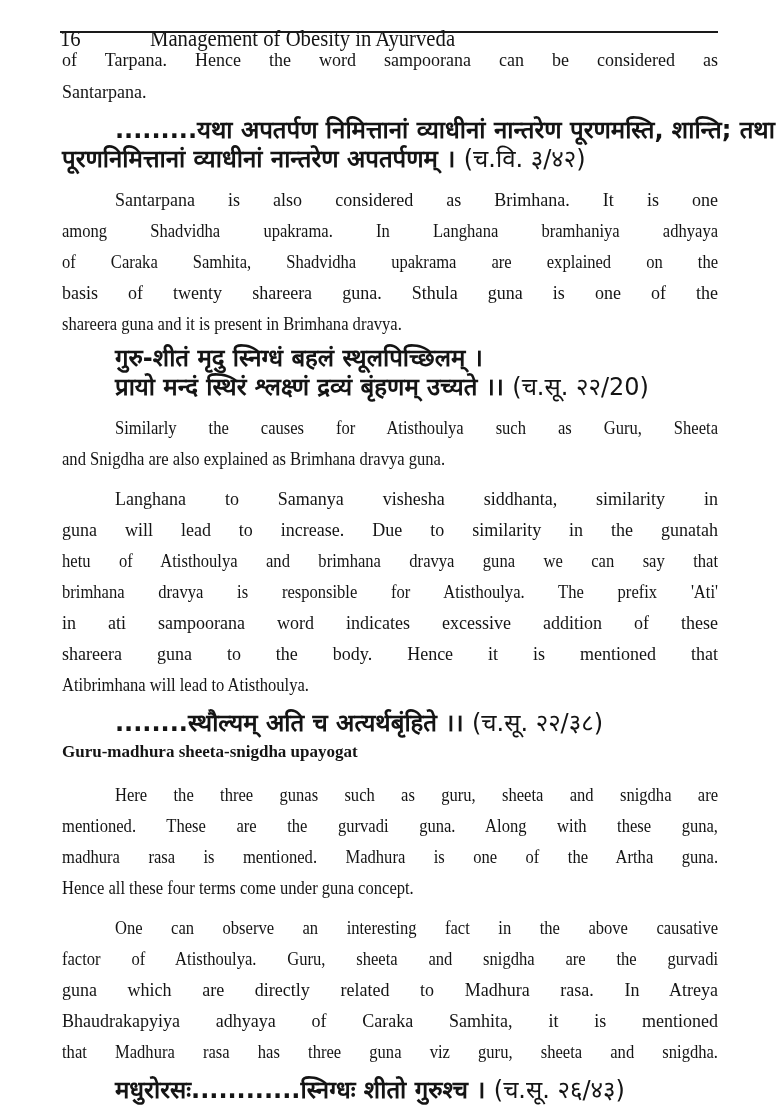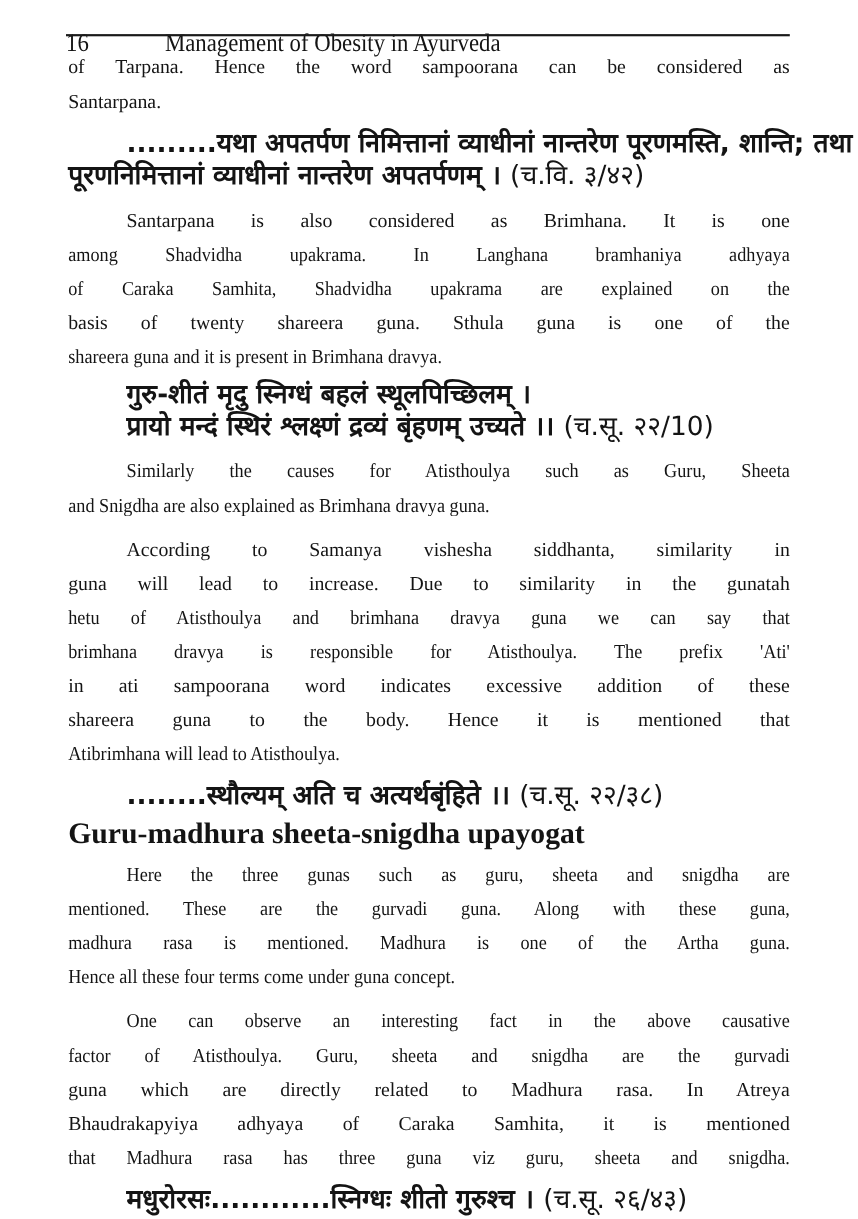--- a/index.html
+++ b/index.html
@@ -7,21 +7,21 @@
          font-family:"Liberation Serif", "DejaVu Serif", serif; color:#141414; }
   .header { position:absolute; left:60px; top:0; width:660px; height:32px;margin-top:24px; }
   .page-num { position:absolute; left:0; top:2px; font-size:23px; transform:scaleX(0.9); transform-origin:left; }
   .running-title { position:absolute; left:90px; top:2px; font-size:23px; transform:scaleX(0.9); transform-origin:left; white-space:nowrap; }
   .rule { position:absolute; left:60px; top:31px; width:658px; height:2px; background:#1a1a1a; }
   .line { position:absolute; left:62px; width:656px; font-size:18px; line-height:28px; white-space:nowrap; }
   .just { text-align:justify; text-align-last:justify; }
   .indent { left:115px; width:603px; }
   .skt { font-family:"DejaVu Sans", sans-serif; font-weight:bold; font-size:24px; white-space:nowrap; }
   .skt .ref { font-weight:normal;margin-top:21px; }
-  .heading { position:absolute; left:62px; font-weight:bold; font-size:27px; white-space:nowrap;font-family:Liberation Serif, serif; }
+  .heading { position:absolute; left:62px; font-weight:bold; font-size:17px; white-space:nowrap;font-family:Liberation Serif, serif; }
   .narrow { display:inline-block; transform:scaleX(0.92); transform-origin:left; width:108.7%; }
 </style>
 </head>
 <body>
 
 <div class="header">
   <span class="page-num">16</span>
   <span class="running-title">Management of Obesity in Ayurveda</span>
 </div>
 <div class="rule"></div>
@@ -32,26 +32,26 @@
 <div class="line skt indent" style="top:116px;left:115px"><span>.........यथा अपतर्पण निमित्तानां व्याधीनां नान्तरेण पूरणमस्ति, शान्ति; तथा</span></div>
 <div class="line skt" style="top:145px"><span>पूरणनिमित्तानां व्याधीनां नान्तरेण अपतर्पणम् ।</span> <span class="ref">(च.वि. ३/४२)</span></div>
 
 <div class="line indent just" style="top:186px"><span>Santarpana is also considered as Brimhana. It is one</span></div>
 <div class="line just" style="top:217px"><span class="narrow">among Shadvidha upakrama. In Langhana bramhaniya adhyaya</span></div>
 <div class="line just" style="top:248px"><span class="narrow">of Caraka Samhita, Shadvidha upakrama are explained on the</span></div>
 <div class="line just" style="top:279px"><span>basis of twenty shareera guna. Sthula guna is one of the</span></div>
 <div class="line" style="top:310px"><span class="narrow">shareera guna and it is present in Brimhana dravya.</span></div>
 
 <div class="line skt" style="top:344px;left:115px"><span>गुरु-शीतं मृदु स्निग्धं बहलं स्थूलपिच्छिलम् ।</span></div>
-<div class="line skt" style="top:373px;left:115px"><span>प्रायो मन्दं स्थिरं श्लक्ष्णं द्रव्यं बृंहणम् उच्यते ।।</span> <span class="ref">(च.सू. २२/10)</span></div>
+<div class="line skt" style="top:373px;left:115px"><span>प्रायो मन्दं स्थिरं श्लक्ष्णं द्रव्यं बृंहणम् उच्यते ।।</span> <span class="ref">(च.सू. २२/20)</span></div>
 
 <div class="line indent just" style="top:414px"><span class="narrow">Similarly the causes for Atisthoulya such as Guru, Sheeta</span></div>
 <div class="line" style="top:445px"><span class="narrow">and Snigdha are also explained as Brimhana dravya guna.</span></div>
 
-<div class="line indent just" style="top:485px"><span>According to Samanya vishesha siddhanta, similarity in</span></div>
+<div class="line indent just" style="top:485px"><span>Langhana to Samanya vishesha siddhanta, similarity in</span></div>
 <div class="line just" style="top:516px"><span>guna will lead to increase. Due to similarity in the gunatah</span></div>
 <div class="line just" style="top:547px"><span class="narrow">hetu of Atisthoulya and brimhana dravya guna we can say that</span></div>
 <div class="line just" style="top:578px"><span class="narrow">brimhana dravya is responsible for Atisthoulya. The prefix 'Ati'</span></div>
 <div class="line just" style="top:609px"><span>in ati sampoorana word indicates excessive addition of these</span></div>
 <div class="line just" style="top:640px"><span>shareera guna to the body. Hence it is mentioned that</span></div>
 <div class="line" style="top:671px"><span class="narrow">Atibrimhana will lead to Atisthoulya.</span></div>
 
 <div class="line skt" style="top:709px;left:115px"><span>........स्थौल्यम् अति च अत्यर्थबृंहिते ।।</span> <span class="ref">(च.सू. २२/३८)</span></div>
 
 <div class="heading" style="top:742px">Guru-madhura sheeta-snigdha upayogat</div>

